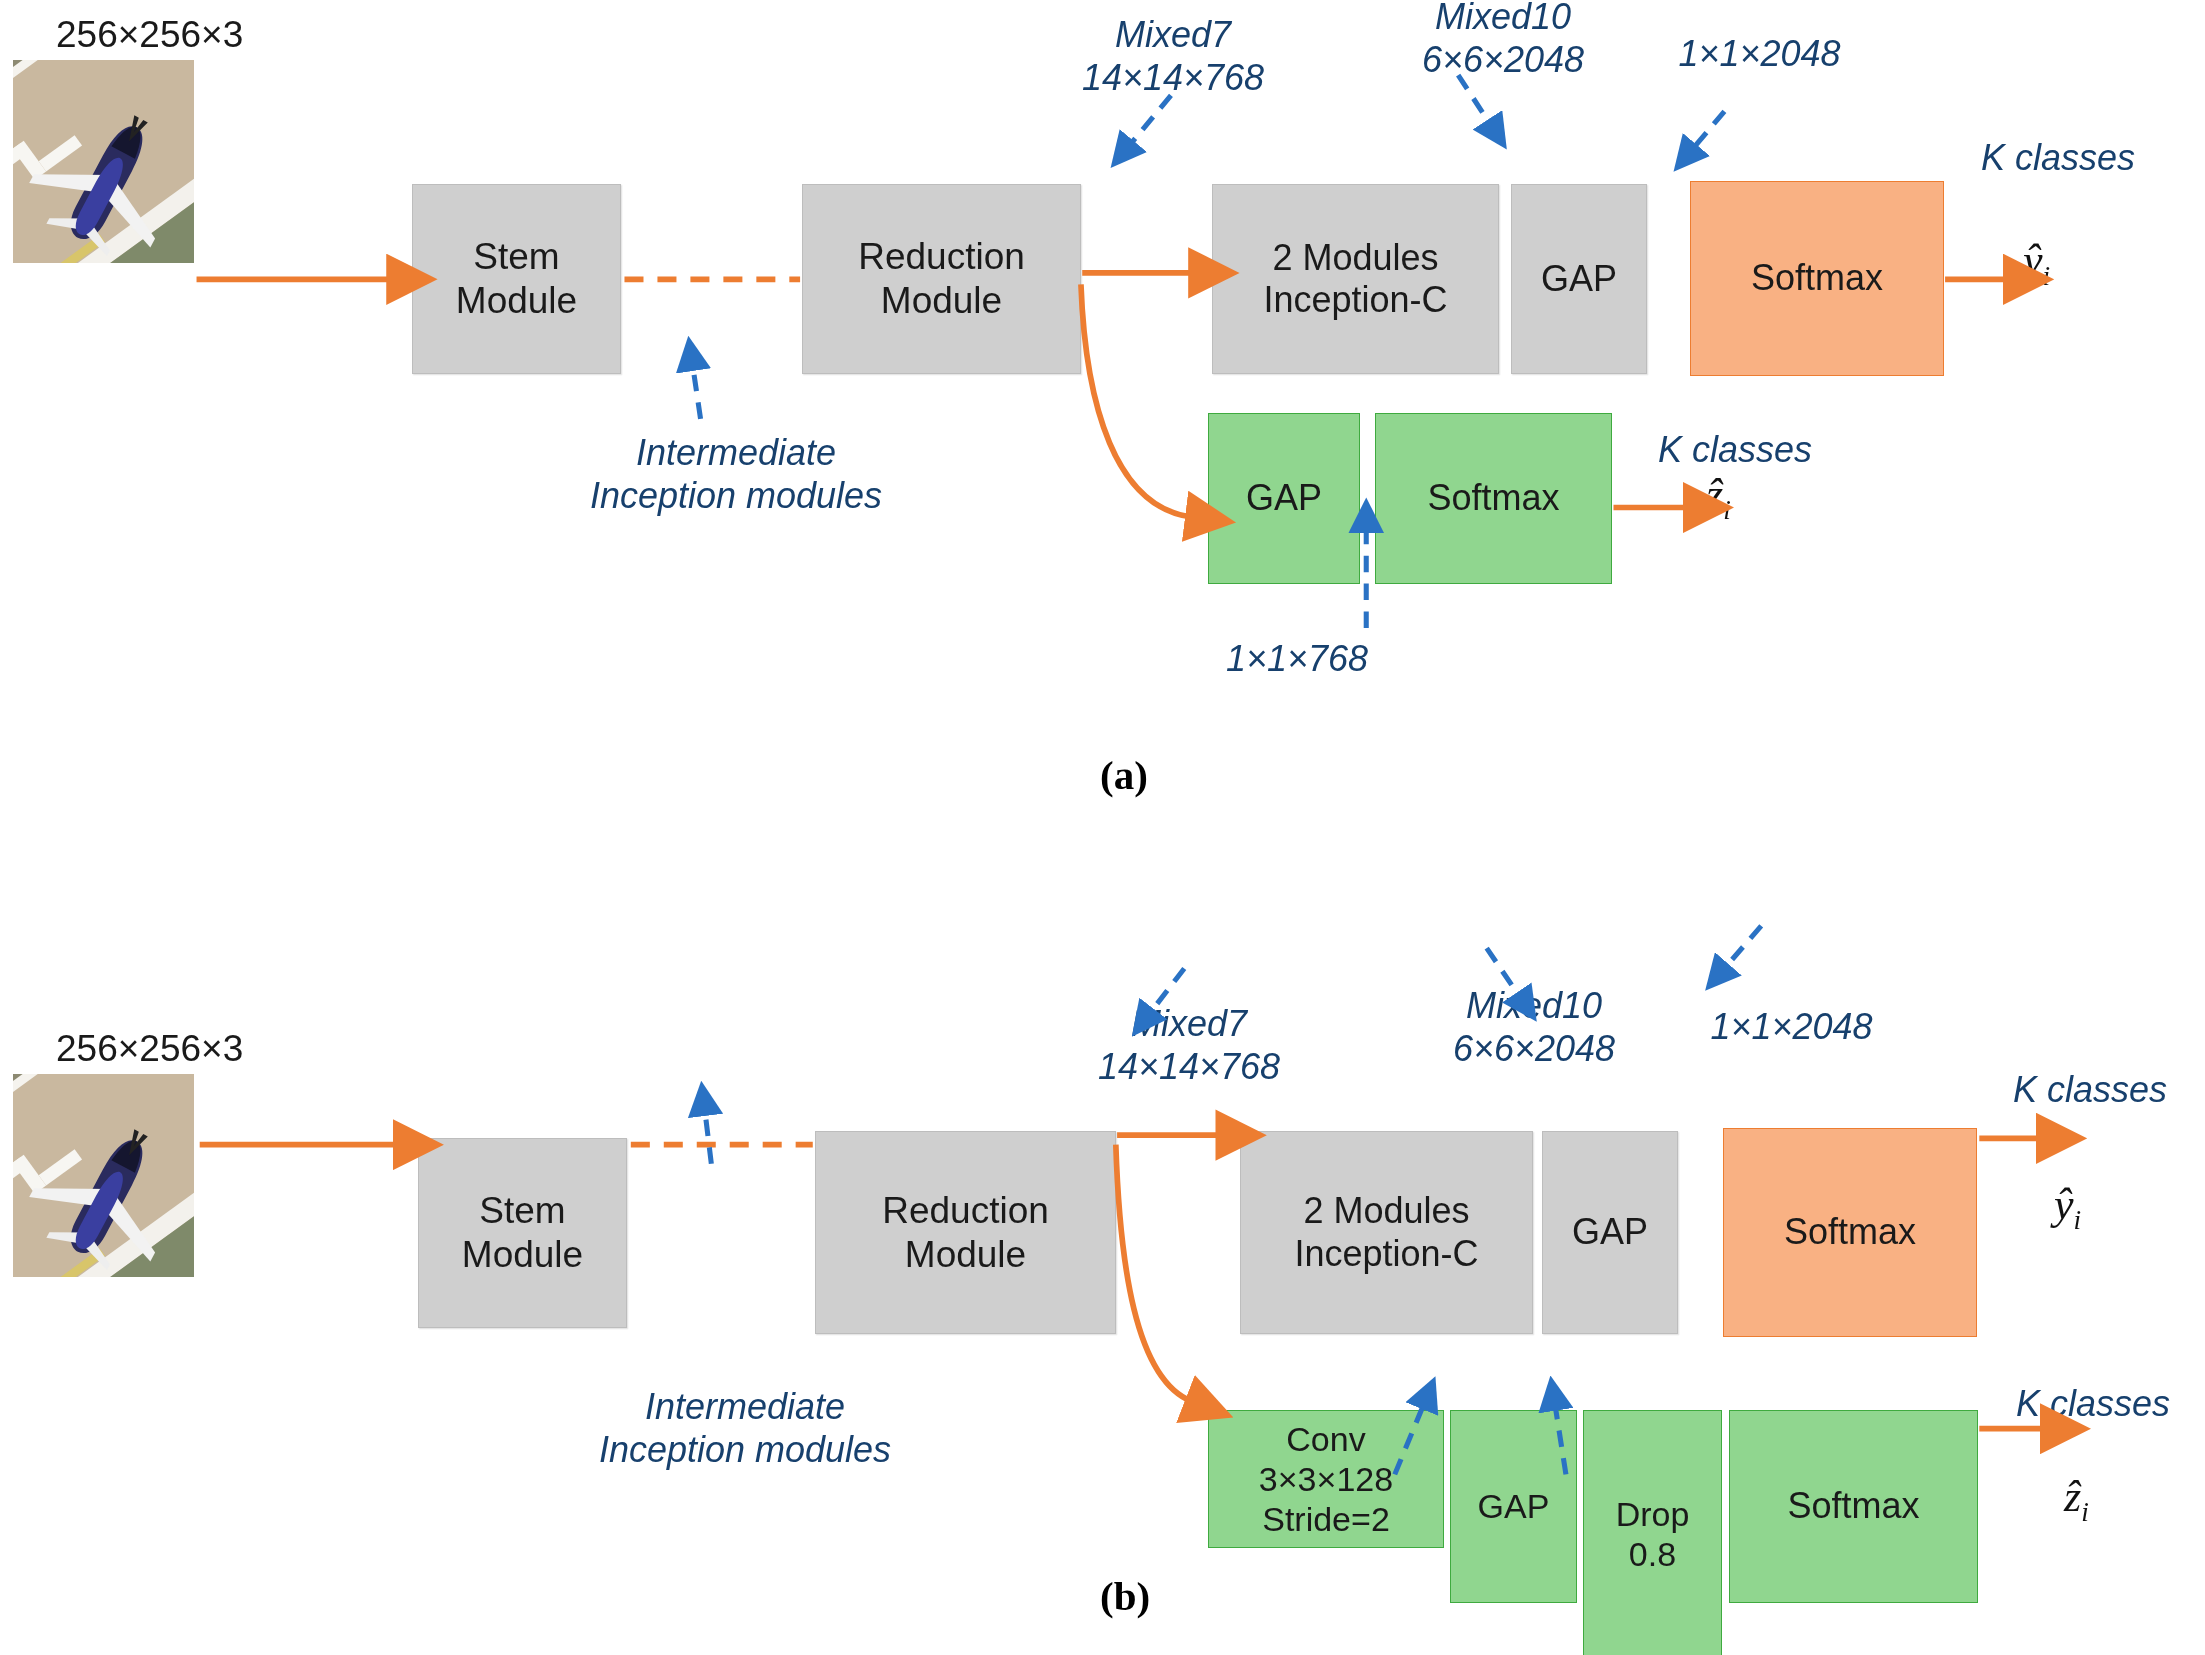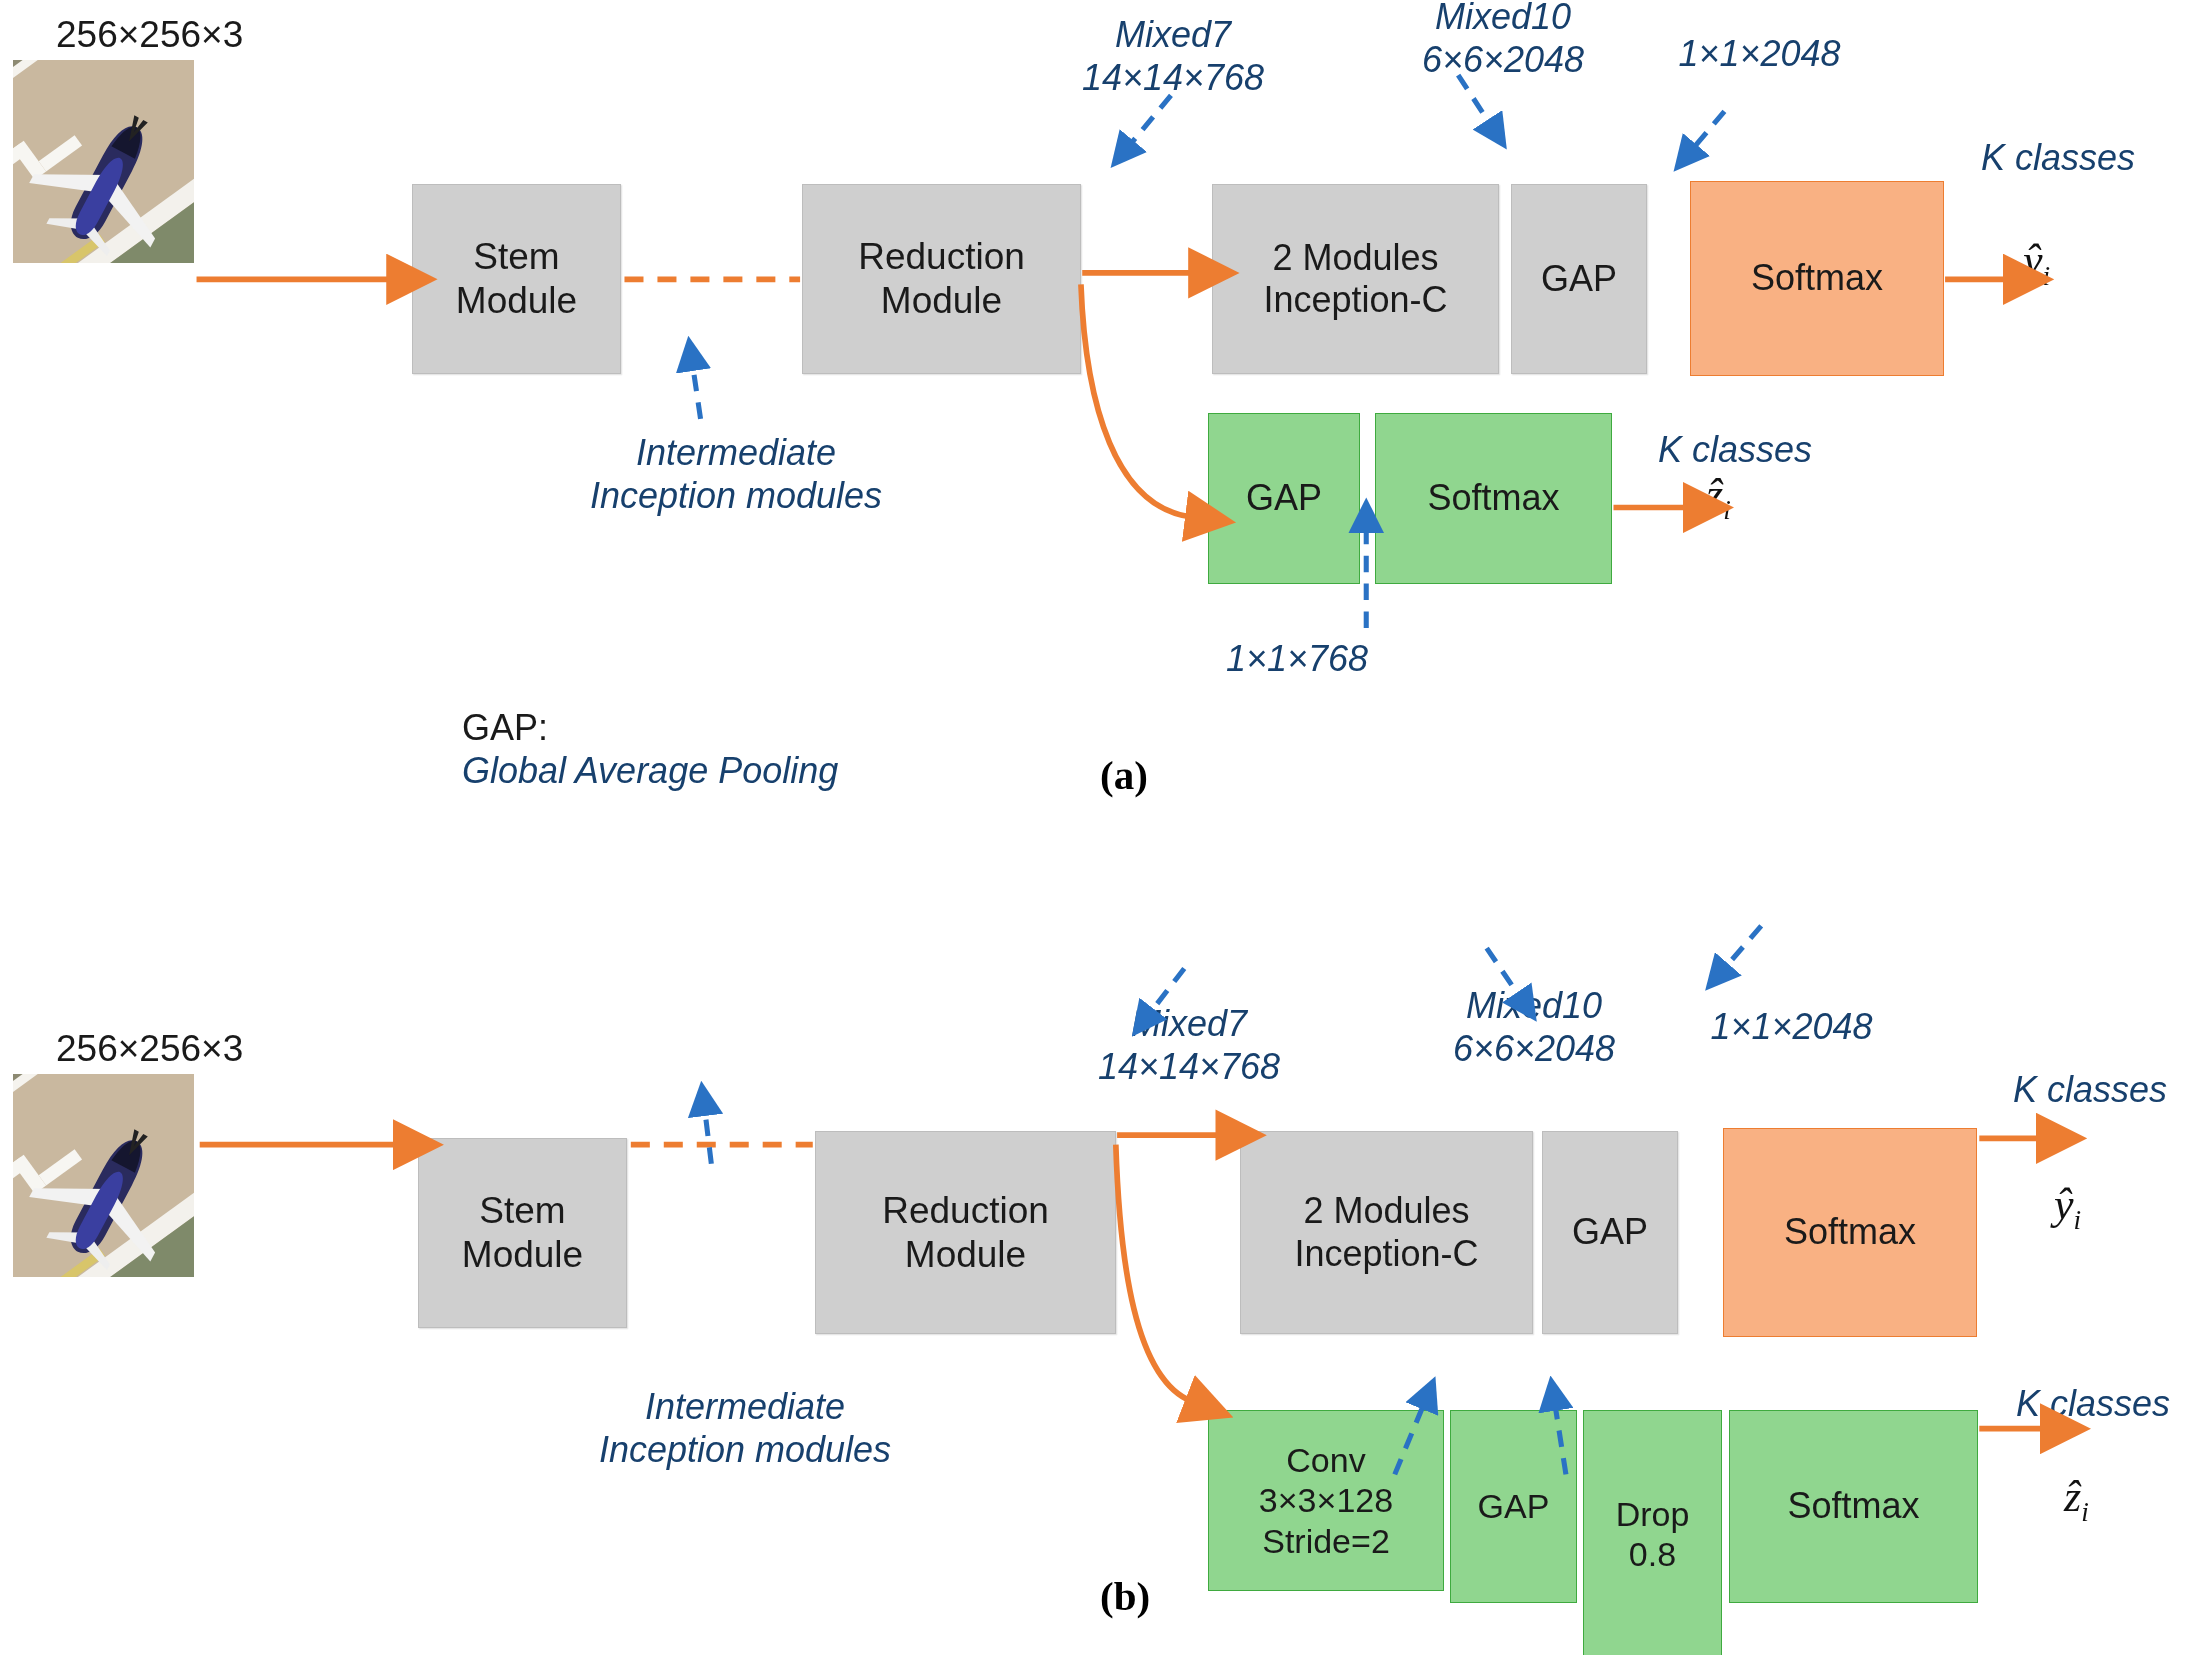--- a/index.html
+++ b/index.html
@@ -196,24 +196,20 @@
   <div class="txt txt-blue italic-k" style="left:1658px; top:428px; font-size:36px;">K classes</div>
 
   <div class="mathout" style="left:2023px; top:235px; font-size:44px;">
     <span>ŷ</span><span class="sub">i</span>
   </div>
 
   <div class="mathout" style="left:1706px; top:469px; font-size:44px;">
     <span>ẑ</span><span class="sub">i</span>
   </div>
 
-  <div class="txt" style="left:422px; top:663px; font-size:36px;">
-    <span class="txt-dark">GAP:</span>
-    <span class="txt-blue">Global Average Pooling</span>
-  </div>
 
   <div class="caption" style="left:1100px; top:751px; font-size:41px;">(a)</div>
 </div>
 
 <div class="panel" id="panel-b">
 
   <div class="txt txt-dark" style="left:56px; top:184px; font-size:37px;">256×256×3</div>
 
   <div class="thumb" style="left:12.7px; top:231px; width:181px; height:203px;">
     <svg class="thumb-svg" viewBox="0 0 285 320" preserveAspectRatio="none">
@@ -277,21 +273,21 @@
   </div>
 
   <div class="node box-gray" style="left:1542px; top:288px; width:136px; height:203px; font-size:36px;">
     <span class="lbl">GAP</span>
   </div>
 
   <div class="node box-orange" style="left:1723px; top:285px; width:254px; height:209px; font-size:36px;">
     <span class="lbl">Softmax</span>
   </div>
 
-  <div class="node box-green" style="left:1208px; top:567px; width:236px; height:181px; font-size:34px;">
+  <div class="node box-green" style="left:1208px; top:567px; width:236px; height:138px; font-size:34px;">
     <span class="lbl" style="white-space:pre-line">Conv
 3×3×128
 Stride=2</span>
   </div>
 
   <div class="node box-green" style="left:1450px; top:567px; width:127px; height:193px; font-size:34px;">
     <span class="lbl">GAP</span>
   </div>
 
   <div class="node box-green" style="left:1583px; top:567px; width:139px; height:248px; font-size:34px;">

